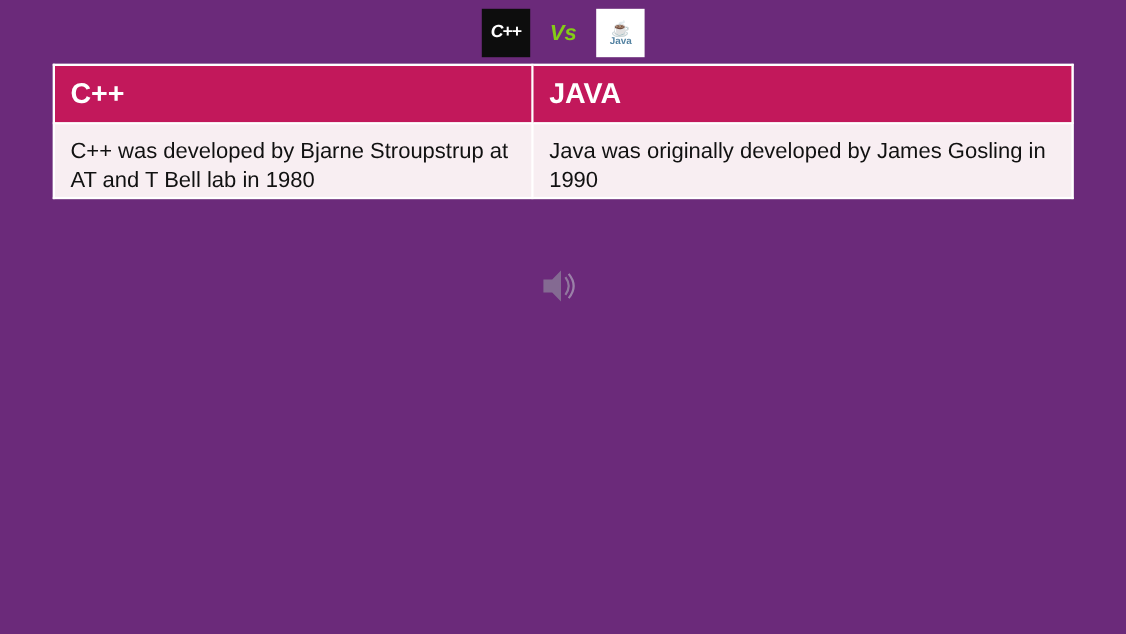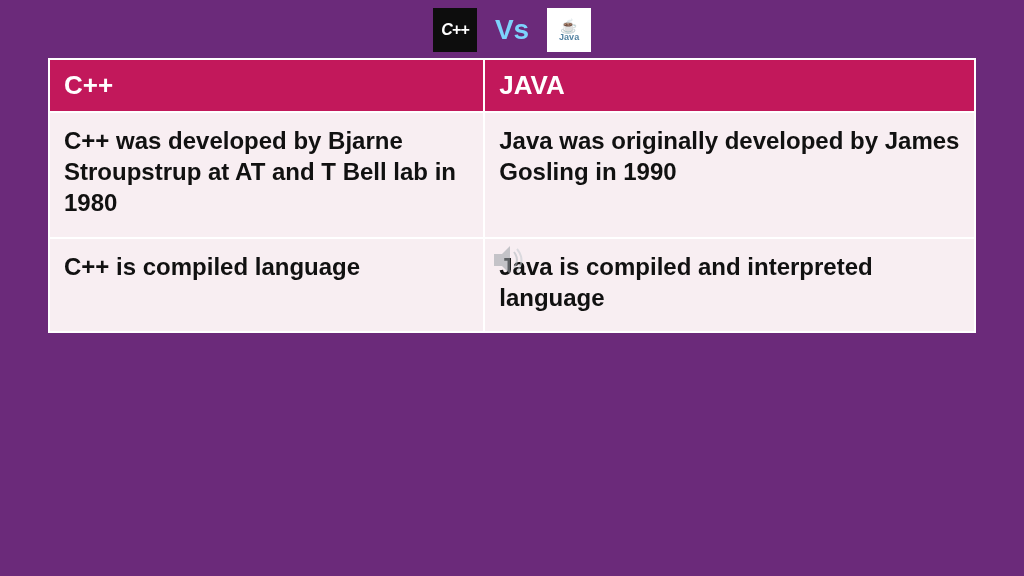--- a/index.html
+++ b/index.html
@@ -36,23 +36,24 @@
   .java-logo {
     background: #fff;
     color: #333;
     font-size: 10px;
     flex-direction: column;
     line-height: 1;
   }
   .java-logo .cup { color: #e76f00; font-size: 14px; }
   .java-logo .txt { color: #5382a1; font-size: 9px; font-weight: bold; }
   .vs {
-    color: #7dd3fc;
-    font-size: 28px;
+    color: #84cc16;
+    font-size: 20px;
     font-weight: bold;
+    font-style: italic;
   }
   .table-wrap {
     margin: 0 48px;
   }
   table {
     width: 100%;
     border-collapse: collapse;
     background: #fff;
   }
   th, td {
@@ -65,23 +66,23 @@
     color: #fff;
     font-size: 26px;
     font-weight: bold;
     padding: 10px 14px;
   }
   .col-left { width: 47%; }
   .col-right { width: 53%; }
   td {
     background: #f1e3e8;
     color: #111;
-    font-size: 24px;
-    font-weight: bold;
-    padding: 12px 14px 18px 14px;
+    font-size: 20px;
+    font-weight: normal;
+    padding: 12px 14px 2px 14px;
     line-height: 1.3;
   }
   tr.alt td { background: #f8eef2; }
   .speaker-overlay {
     position: absolute;
     left: 488px;
     top: 240px;
     width: 40px;
     height: 40px;
     opacity: 0.55;
@@ -106,24 +107,20 @@
       <tr>
         <th class="col-left">C++</th>
         <th class="col-right">JAVA</th>
       </tr>
     </thead>
     <tbody>
       <tr class="alt">
         <td>C++ was developed by Bjarne Stroupstrup at AT and T Bell lab in 1980</td>
         <td>Java was originally developed by James Gosling in 1990</td>
       </tr>
-      <tr class="alt">
-        <td>C++ is compiled language</td>
-        <td>Java is compiled and interpreted language</td>
-      </tr>
     </tbody>
   </table>
 </div>
 
 <div class="speaker-overlay">
   <svg viewBox="0 0 40 40">
     <polygon points="6,14 14,14 22,6 22,34 14,26 6,26" fill="#9aa0a6"></polygon>
     <path d="M26 12 Q32 20 26 28" stroke="#b0b6bc" stroke-width="2" fill="none"></path>
     <path d="M29 9 Q38 20 29 31" stroke="#c3c9cf" stroke-width="2" fill="none"></path>
   </svg>

